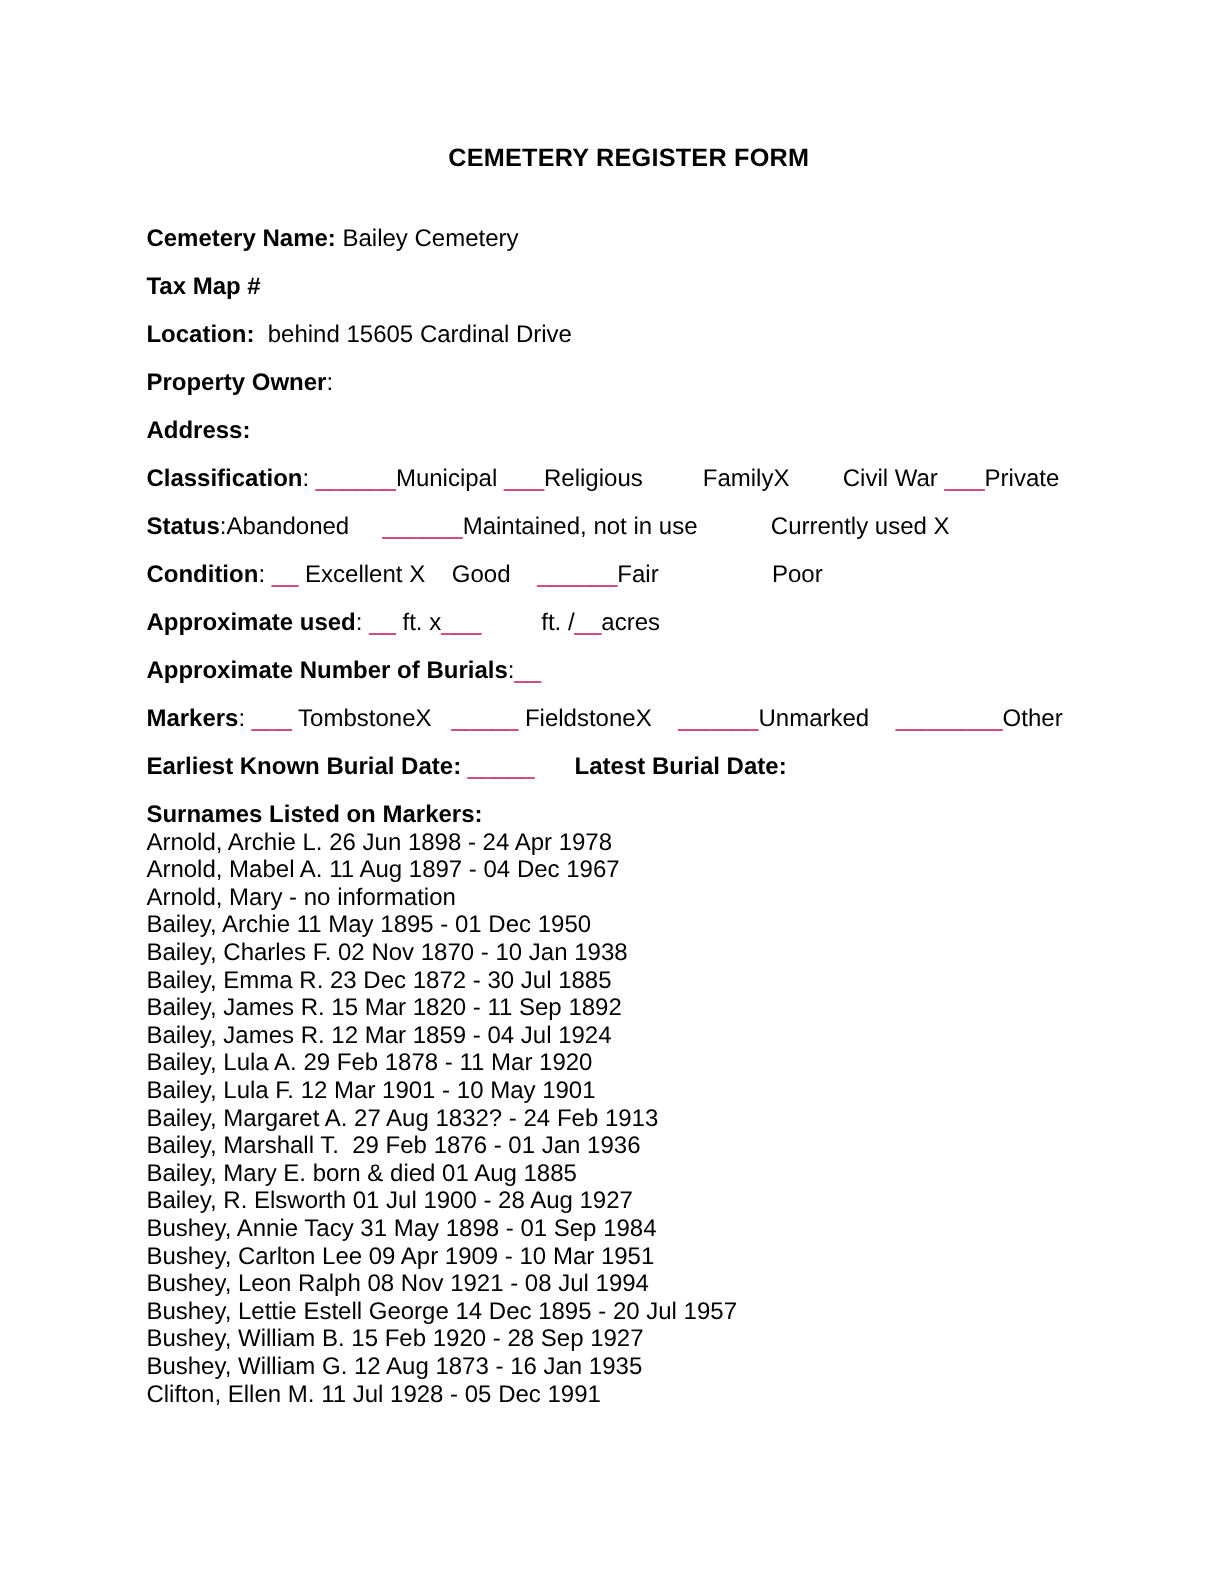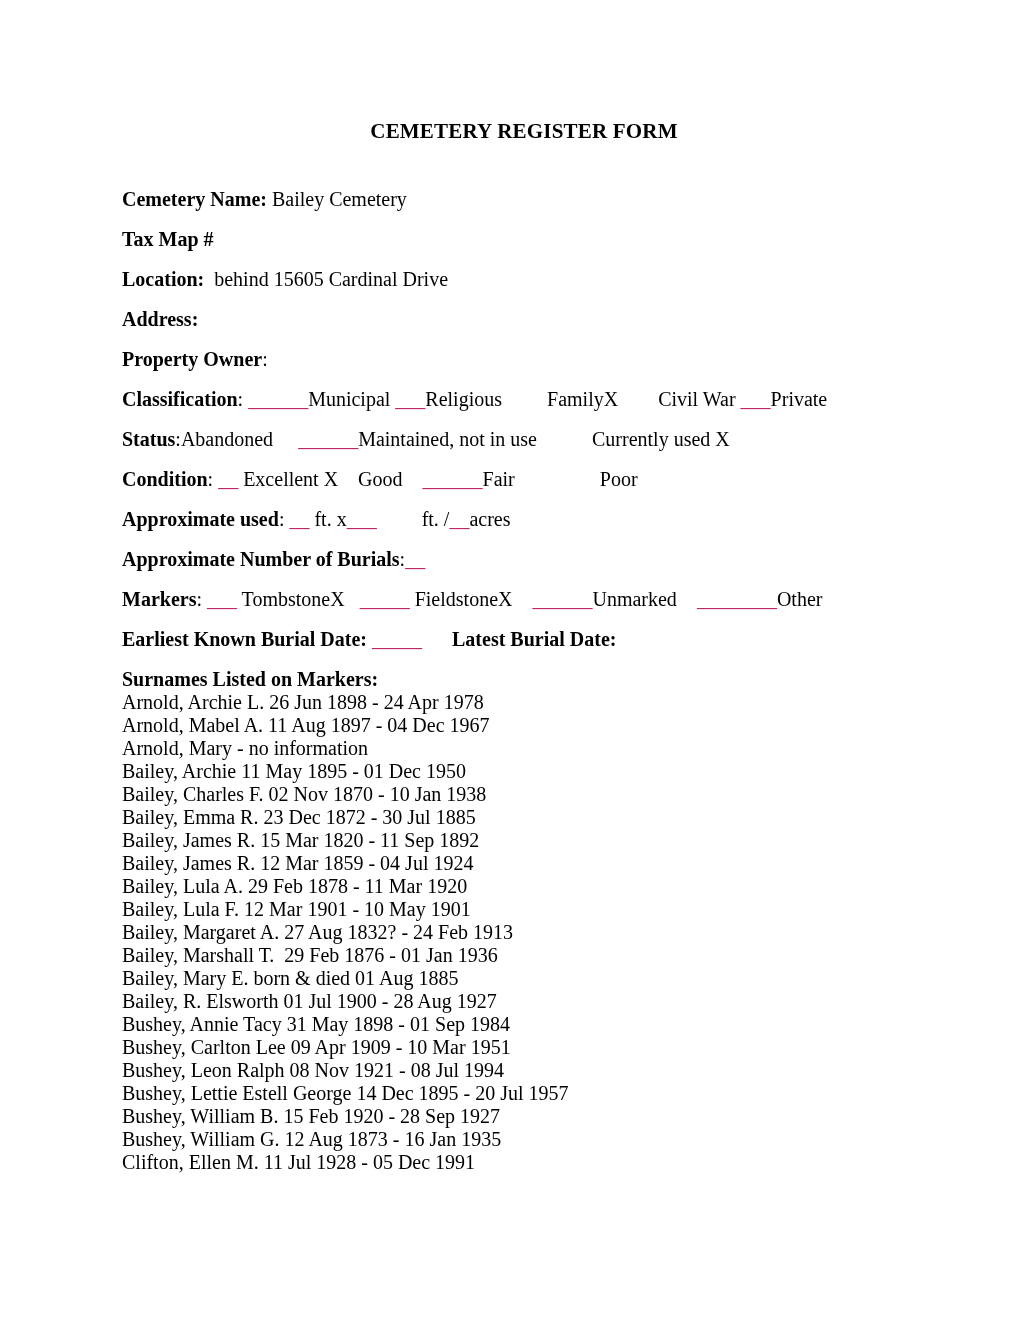--- a/index.html
+++ b/index.html
@@ -8,21 +8,21 @@
     background: #ffffff;
     width: 1020px;
     height: 1320px;
     overflow: hidden;
   }
   .page {
     box-sizing: border-box;
     width: 1020px;
     height: 1320px;
     padding: 120px 94px 0 122px;
-    font-family: Liberation Serif, serif;
+    font-family: Liberation Sans, sans-serif;
     font-size: 20px;
     color: #000000;
     background: #ffffff;
   }
   .doc-title {
     font-size: 21px;
     font-weight: bold;
     text-align: center;
     line-height: 23px;
     margin: 0 0 45px 0;
@@ -49,22 +49,22 @@
 </head>
 <body>
 
 <div class="page">
   <h1 class="doc-title">CEMETERY REGISTER FORM</h1>
 
   <div class="form-section">
       <div class="form-line"><span class="seg-bold">Cemetery Name:</span><span class="seg-plain"> Bailey Cemetery</span></div>
       <div class="form-line"><span class="seg-bold">Tax Map #</span></div>
       <div class="form-line"><span class="seg-bold">Location:</span><span class="seg-plain">  behind 15605 Cardinal Drive</span></div>
+      <div class="form-line"><span class="seg-bold">Property Owner</span><span class="seg-plain">:</span></div>
       <div class="form-line"><span class="seg-bold">Address:</span></div>
-      <div class="form-line"><span class="seg-bold">Property Owner</span><span class="seg-plain">:</span></div>
       <div class="form-line"><span class="seg-bold">Classification</span><span class="seg-plain">: </span><span class="seg-blank">______</span><span class="seg-plain">Municipal </span><span class="seg-blank">___</span><span class="seg-plain">Religious         FamilyX        Civil War </span><span class="seg-blank">___</span><span class="seg-plain">Private</span></div>
       <div class="form-line"><span class="seg-bold">Status</span><span class="seg-plain">:Abandoned     </span><span class="seg-blank">______</span><span class="seg-plain">Maintained, not in use           Currently used X</span></div>
       <div class="form-line"><span class="seg-bold">Condition</span><span class="seg-plain">: </span><span class="seg-blank">__</span><span class="seg-plain"> Excellent X    Good    </span><span class="seg-blank">______</span><span class="seg-plain">Fair                 Poor</span></div>
       <div class="form-line"><span class="seg-bold">Approximate used</span><span class="seg-plain">: </span><span class="seg-blank">__</span><span class="seg-plain"> ft. x</span><span class="seg-blank">___</span><span class="seg-plain">         ft. /</span><span class="seg-blank">__</span><span class="seg-plain">acres</span></div>
       <div class="form-line"><span class="seg-bold">Approximate Number of Burials</span><span class="seg-plain">:</span><span class="seg-blank">__</span></div>
       <div class="form-line"><span class="seg-bold">Markers</span><span class="seg-plain">: </span><span class="seg-blank">___</span><span class="seg-plain"> TombstoneX   </span><span class="seg-blank">_____</span><span class="seg-plain"> FieldstoneX    </span><span class="seg-blank">______</span><span class="seg-plain">Unmarked    </span><span class="seg-blank">________</span><span class="seg-plain">Other</span></div>
       <div class="form-line"><span class="seg-bold">Earliest Known Burial Date:</span><span class="seg-plain"> </span><span class="seg-blank">_____</span><span class="seg-plain">      </span><span class="seg-bold">Latest Burial Date:</span></div>
     </div>
 
   <div class="surnames-section">

